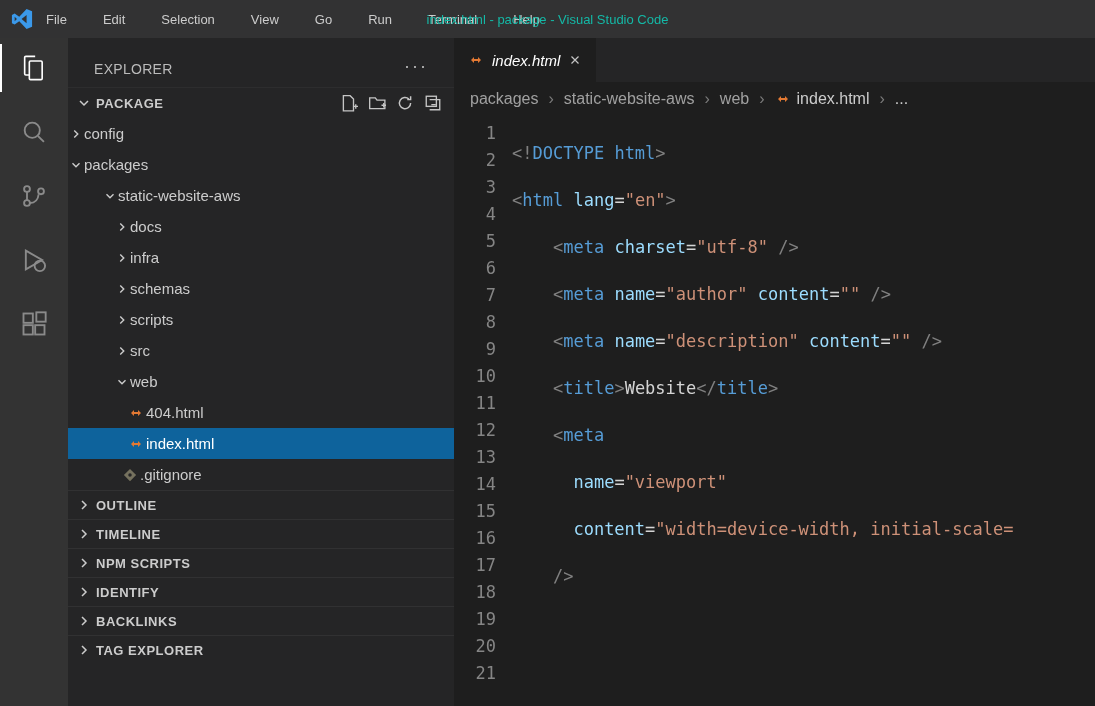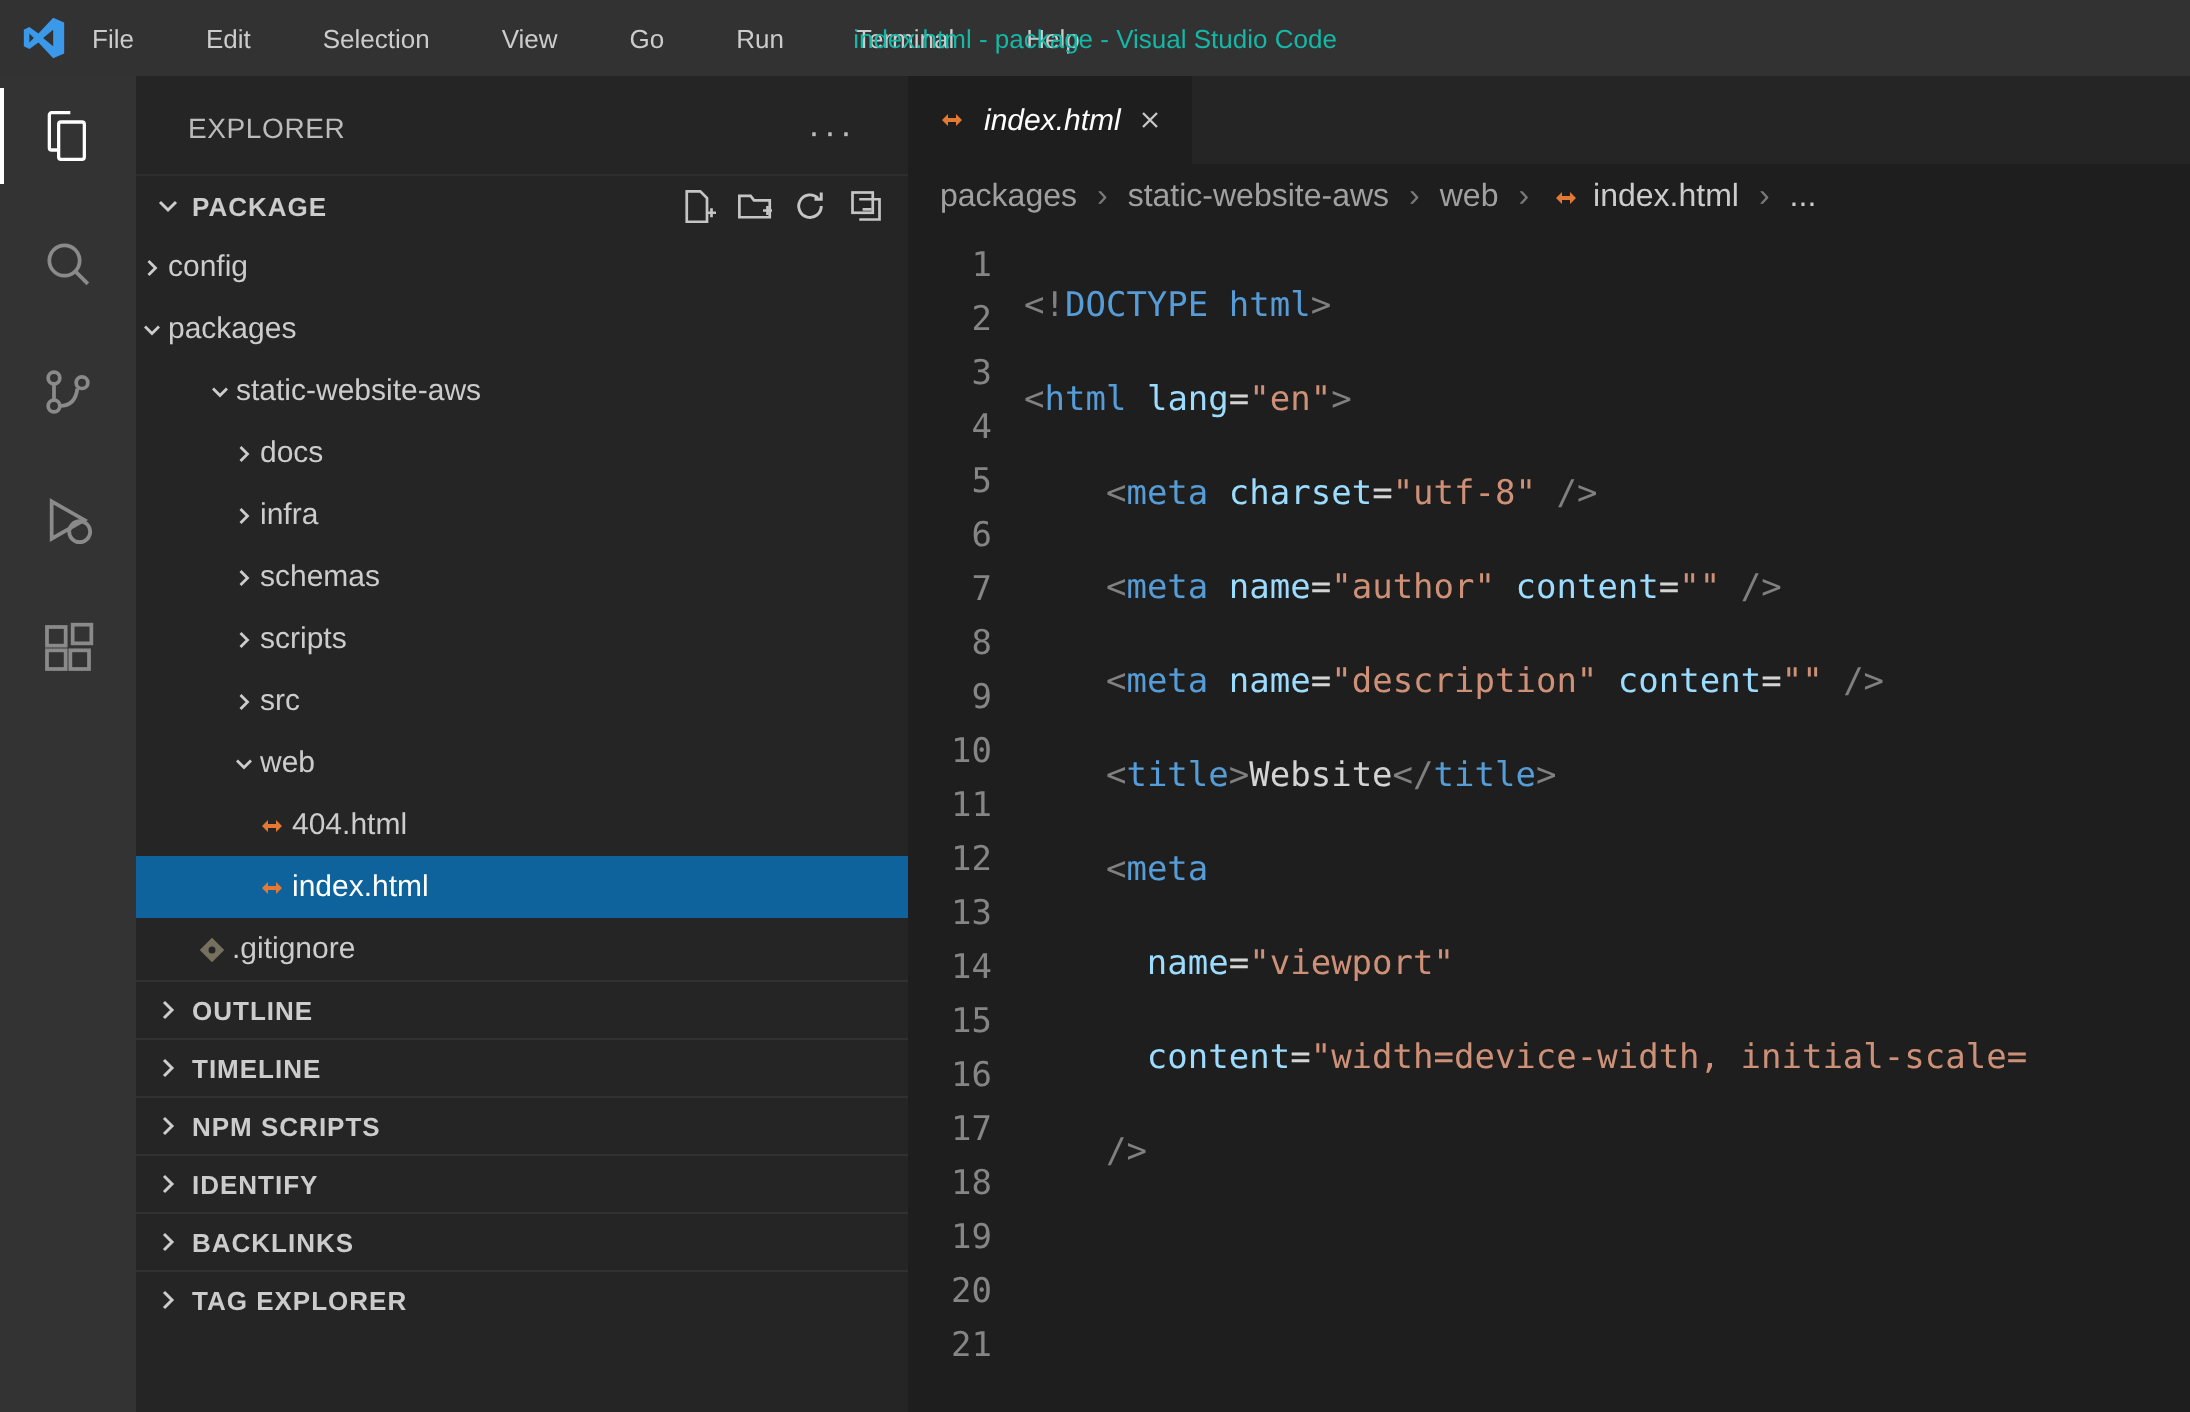--- a/index.html
+++ b/index.html
@@ -44,21 +44,21 @@
   }
   .activitybar { position:relative; }
   
   .sidebar {
     width: 386px;
     background: #252526;
     display:flex; flex-direction:column;
     min-height:0;
   }
   .sidebar-title {
-    display:flex; align-items:flex-start; justify-content:space-between;
+    display:flex; align-items:flex-end; justify-content:space-between;
     padding: 18px 20px 10px 26px;
     color:#bbbbbb; font-size:14px; letter-spacing:0.3px;
   }
   .dots { font-size:18px; letter-spacing:2px; color:#bbbbbb; padding-right:6px;}
   .section-header {
     display:flex; align-items:center; justify-content:space-between;
     background:#252526;
     padding: 6px 12px 6px 8px;
     font-size:13px; font-weight:700; color:#cccccc; letter-spacing:0.5px;
     border-top:1px solid rgba(255,255,255,0.04);
@@ -68,21 +68,21 @@
   .section-actions svg { width:18px; height:18px; }
   .tree { font-size:15px; color:#cccccc; }
   .row { display:flex; align-items:center; height:31px; white-space:nowrap;}
   .row.sel { background:#0e639c; color:#ffffff;}
   .row .tw { width:16px; display:flex; justify-content:center; align-items:center;}
   .row .ic { width:20px; display:flex; justify-content:center; align-items:center;}
   .pad-1 { }
   .pad-2 { padding-left: 34px;}
   .pad-3 { padding-left: 46px;}
   .file-pad { padding-left: 58px;}
-  .file-pad2 { padding-left: 28px;}
+  .file-pad2 { padding-left: 52px;}
   .sections-bottom .section-header { border-top:1px solid rgba(255,255,255,0.06);}
   
   .editor { flex:1; display:flex; flex-direction:column; background:#1e1e1e; min-width:0;}
   .tabs { height:44px; background:#252526; display:flex; align-items:stretch;}
   .tab { display:flex; align-items:center; gap:8px; background:#1e1e1e; padding:0 14px; color:#ffffff; font-size:15px;}
   .tab .fname { font-style: italic; }
   .breadcrumbs { height:34px; display:flex; align-items:center; gap:10px; padding-left:16px; color:#a0a0a0; font-size:16px;}
   .breadcrumbs .bsep { opacity:0.7;}
   .breadcrumbs .bc-last { color:#cccccc;}
   .breadcrumbs .bc-file { display:flex; align-items:center; gap:6px; color:#cccccc;}

